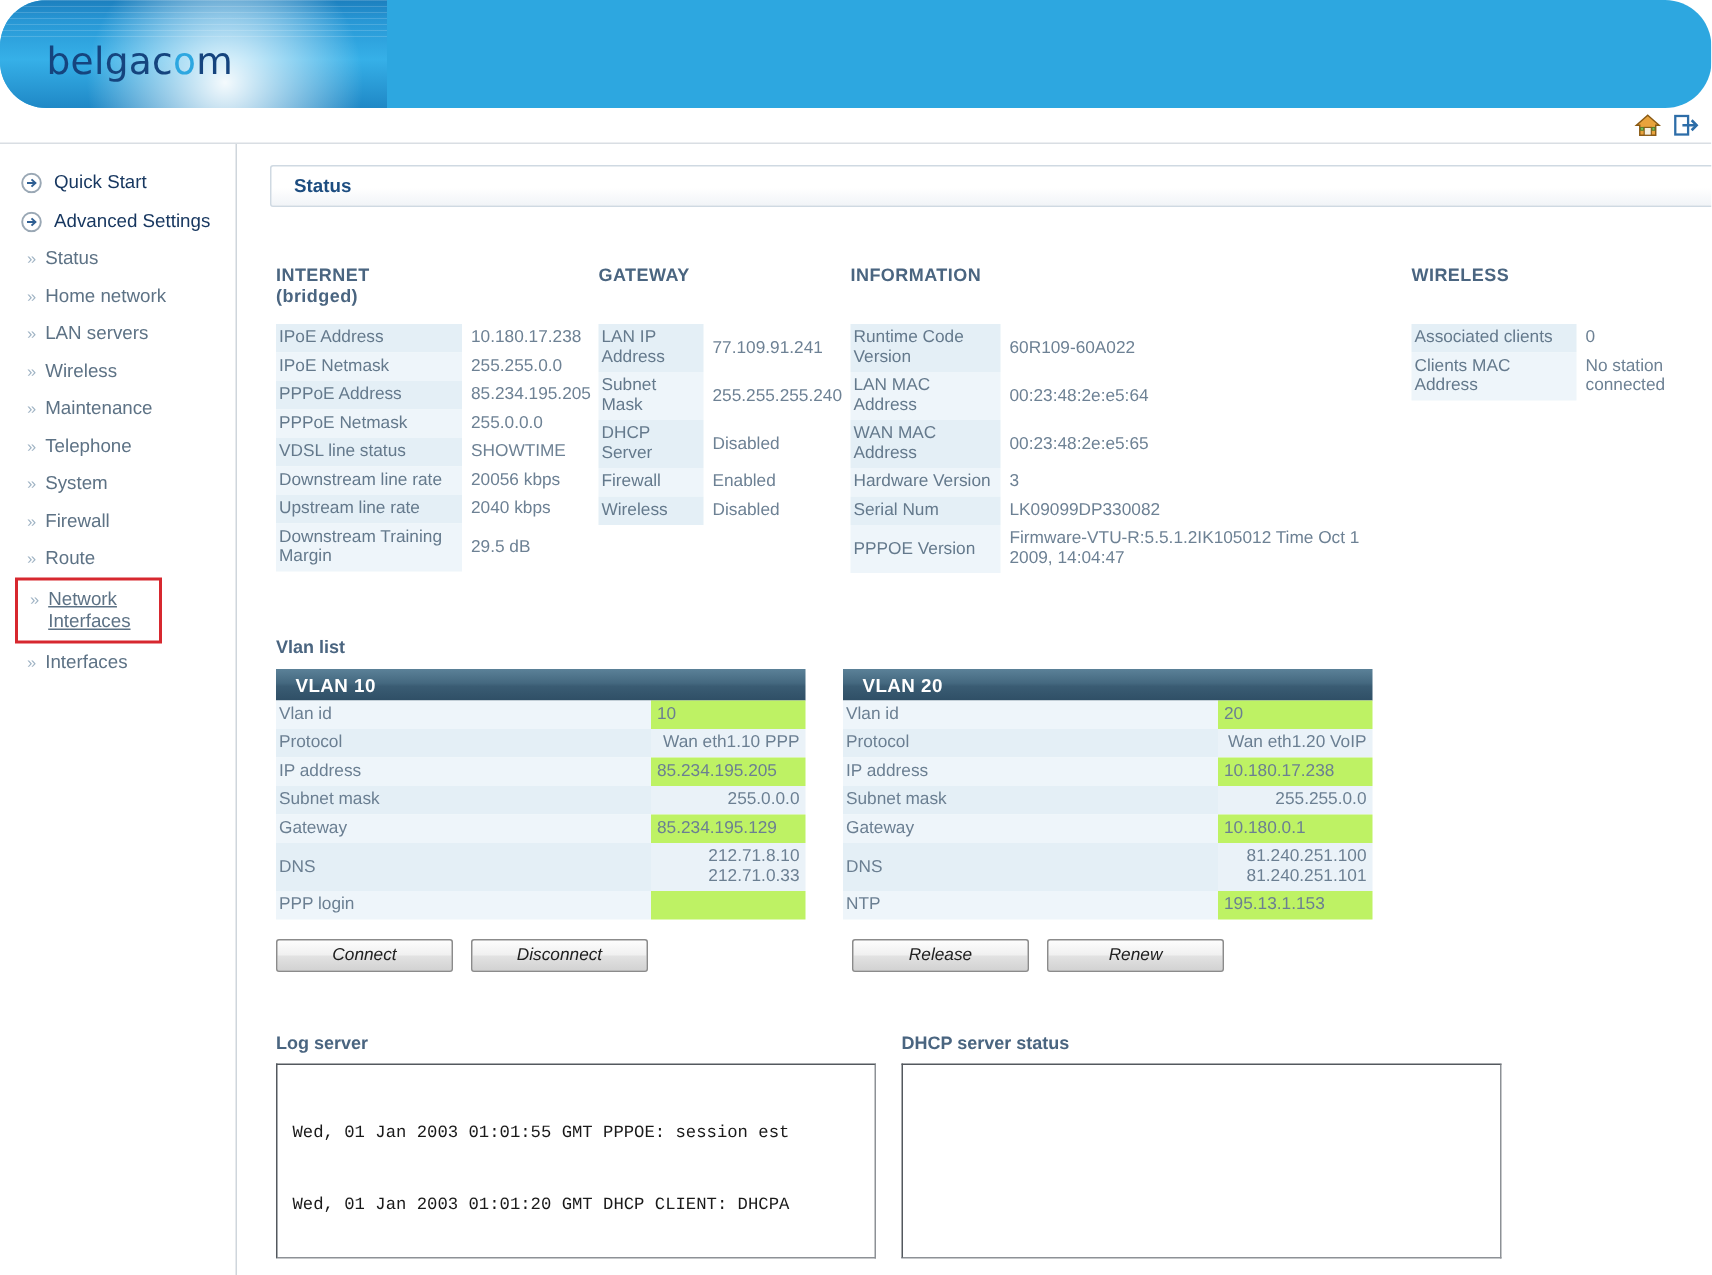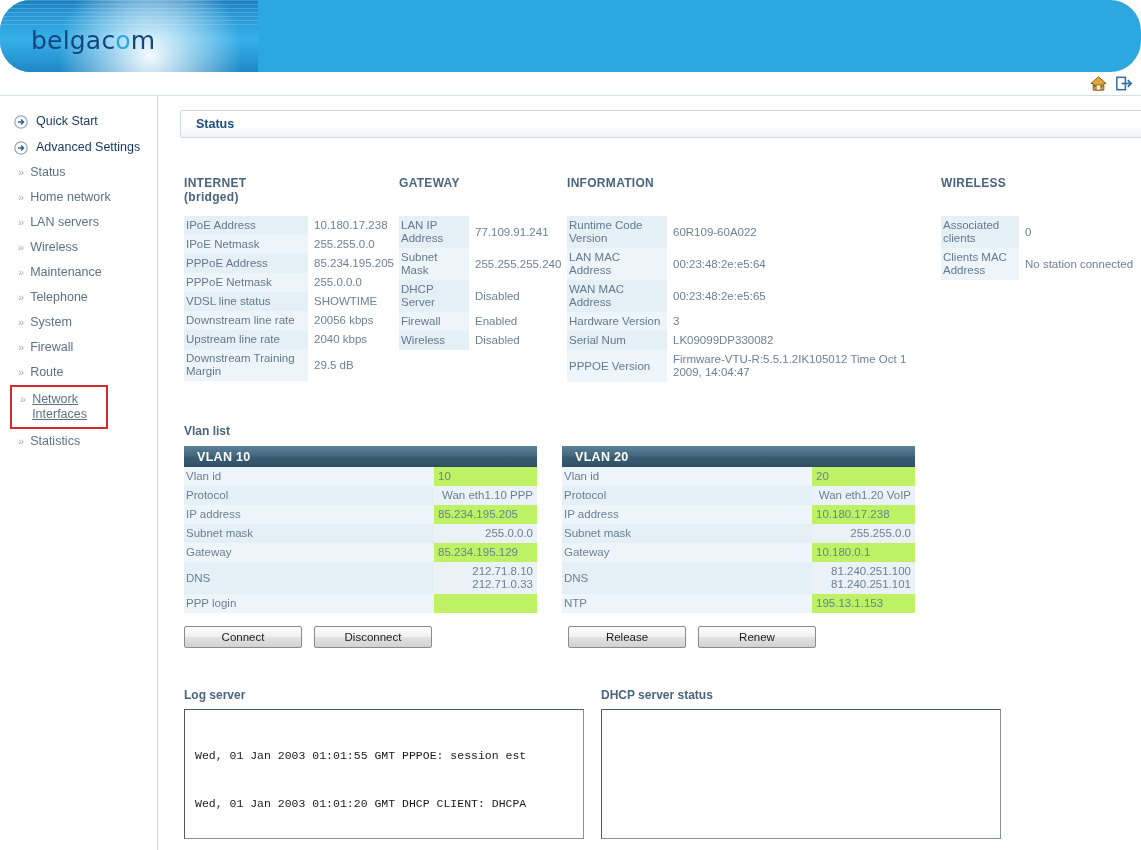--- a/index.html
+++ b/index.html
@@ -180,21 +180,21 @@
   .stat-table td.k {
     background: #e4eff6;
     color: #64798c;
   }
   .stat-table tr.alt td.k { background: #eef5fa; }
   .stat-table td.v { color: #6d8194; padding-left: 6px; }
 
   .col-internet .stat-table td.k { width: 124px; }
   .col-gateway  .stat-table td.k { width: 70px; }
   .col-info     .stat-table td.k { width: 100px; }
-  .col-wireless .stat-table td.k { width: 78px; }
+  .col-wireless .stat-table td.k { width: 110px; }
 
   
   .vlan-section { margin-top: 42px; padding-left: 4px; }
   .vlan-heading {
     font-size: 12px;
     font-weight: bold;
     color: #4a6580;
     margin-bottom: 8px;
   }
   .vlan-row { display: flex; gap: 25px; }
@@ -234,20 +234,21 @@
     width: 118px;
     height: 22px;
     background: linear-gradient(to bottom, #fdfdfd 0%, #f0f0f0 48%, #e2e2e2 52%, #d2d2d2 100%);
     border: 1px solid #8b8b8b;
     border-radius: 2px;
     font-size: 11.5px;
     font-family: "Liberation Sans", sans-serif;
     color: #202020;
     cursor: pointer;
     padding: 0;
+    font-style: italic;
   }
   .btn-group.right { justify-content: flex-start; padding-left: 6px; }
 
   
   .log-section { margin-top: 40px; display: flex; gap: 17px; padding-left: 4px; }
   .log-block-left { width: 400px; }
   .log-block-right { width: 400px; }
   .log-label {
     font-size: 12px;
     font-weight: bold;
@@ -354,21 +355,21 @@
       <div class="nav-item">
         <span class="chev">»</span>
         <span class="nav-item-label">Route</span>
       </div>
       <div class="nav-item highlighted">
         <span class="chev">»</span>
         <span class="nav-item-label">Network Interfaces</span>
       </div>
       <div class="nav-item">
         <span class="chev">»</span>
-        <span class="nav-item-label">Statistics</span>
+        <span class="nav-item-label">Interfaces</span>
       </div>
     </div>
 
     <div class="content">
 
       <div class="panel-title-bar">
         <span>Status</span>
       </div>
 
       <div class="status-grid">

